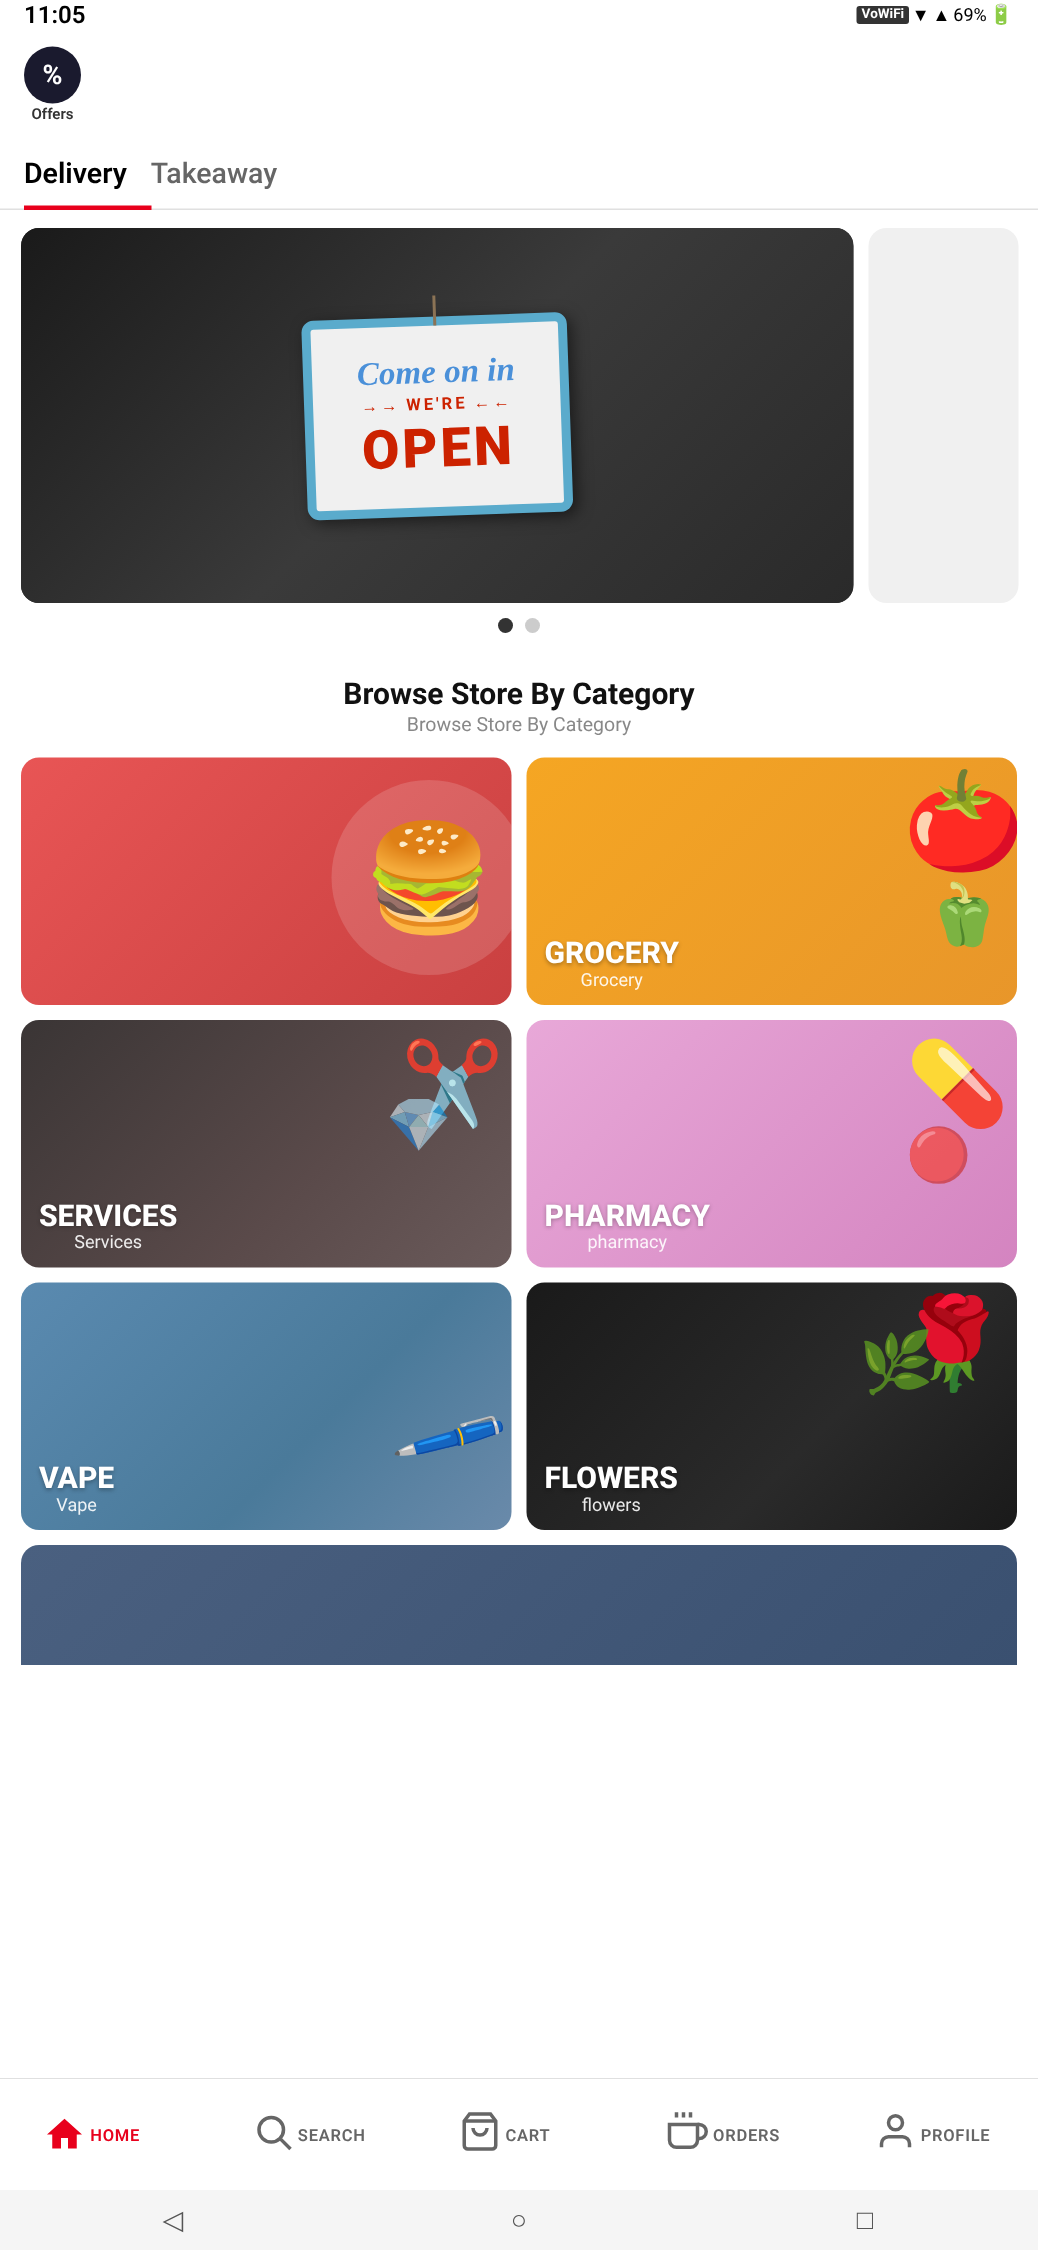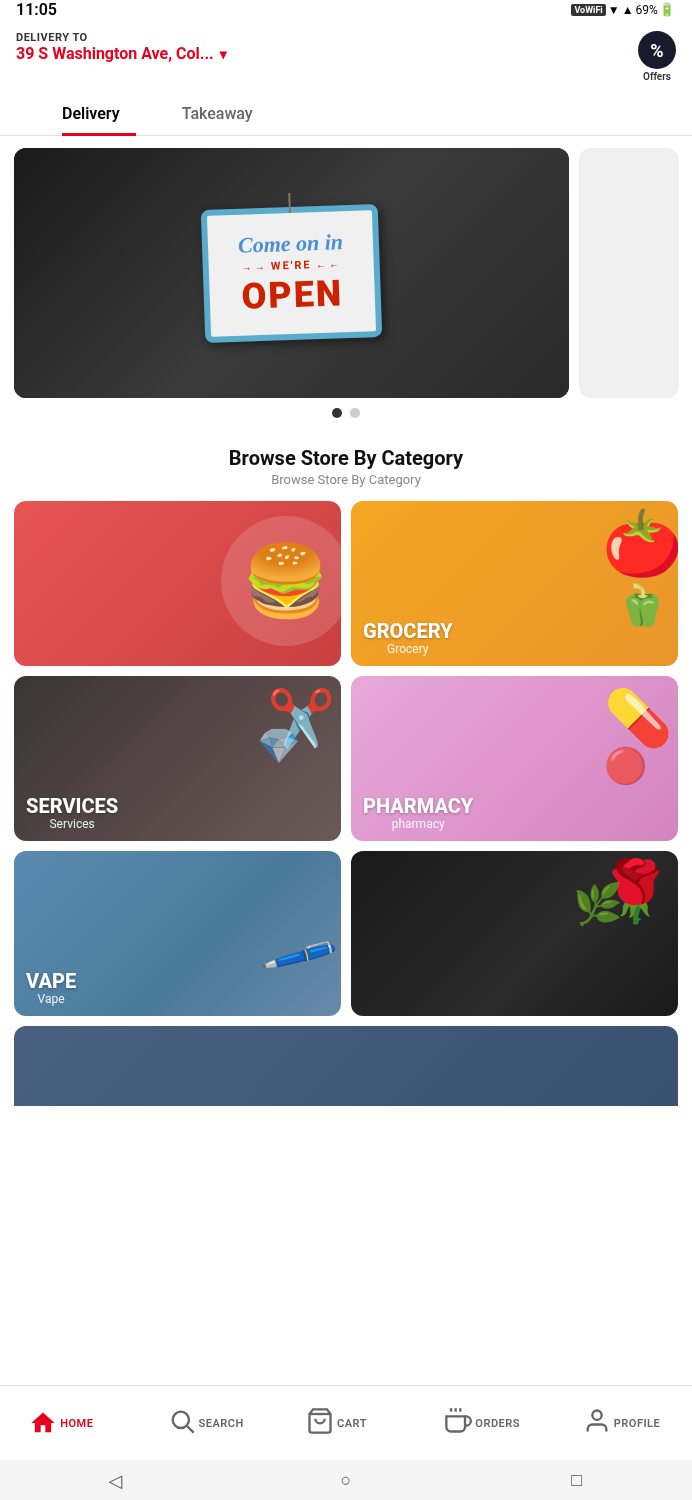--- a/index.html
+++ b/index.html
@@ -98,27 +98,26 @@
 
     
     .tabs {
       display: flex;
       padding: 0 16px;
       border-bottom: 1px solid #e0e0e0;
       background: #fff;
     }
     .tab {
       padding: 10px 16px 10px 0;
-      font-size: 16px;
+      font-size: 19px;
       font-weight: 500;
       color: #666;
       cursor: pointer;
       border-bottom: 3px solid transparent;
       margin-bottom: -1px;
-      margin-left: 46px;
     }
     .tab.active {
       color: #000;
       border-bottom: 3px solid #e8001c;
       font-weight: 600;
     }
 
     
     .banner-section {
       padding: 12px 0 8px;
@@ -366,27 +365,20 @@
   <div class="status-icons">
     <span class="wifi-badge">VoWiFi</span>
     <span>▼</span>
     <span>▲</span>
     <span>69%</span>
     <span class="battery-icon">🔋</span>
   </div>
 </div>
 
 <div class="header">
-  <div>
-    <div class="delivery-label">DELIVERY TO</div>
-    <div class="delivery-address">
-      <span>39 S Washington Ave, Col...</span>
-      <span class="chevron-down">▾</span>
-    </div>
-  </div>
   <div class="offers-btn">
     <div class="offers-icon">%</div>
     <span class="offers-text">Offers</span>
   </div>
 </div>
 
 <div class="tabs">
   <div class="tab active">
     <span>Delivery</span>
   </div>
@@ -473,20 +465,24 @@
         <div class="category-name">VAPE</div>
         <div class="category-sub">Vape</div>
       </div>
     </div>
 
     <div class="category-card flowers-bg">
       <div class="category-card-img">
         <div style="position:absolute;right:5px;top:5px;font-size:60px;">🌹</div>
         <div style="position:absolute;right:55px;top:30px;font-size:40px;opacity:0.8;">🌿</div>
       </div>
+      <div class="category-info">
+        <div class="category-name">FLOWERS</div>
+        <div class="category-sub">flowers</div>
+      </div>
     </div>
 
   </div>
 
   <div class="partial-card"></div>
 
 </div>
 
 <div class="nav-spacer"></div>
 

